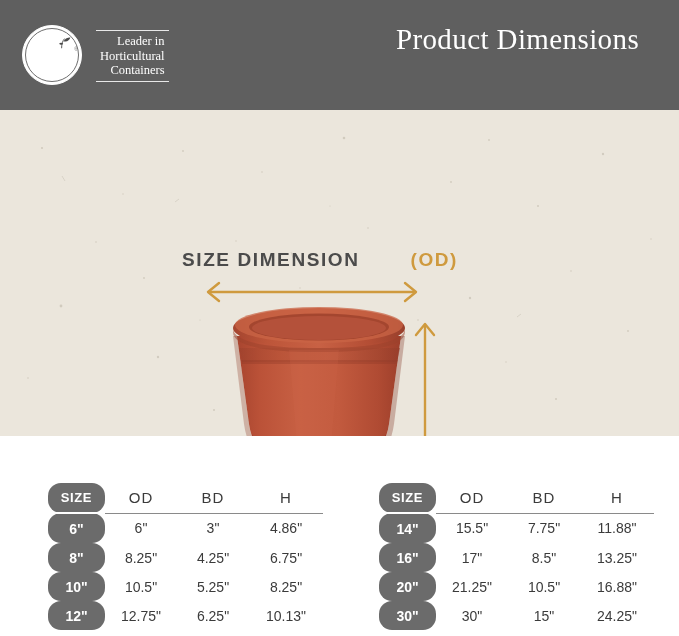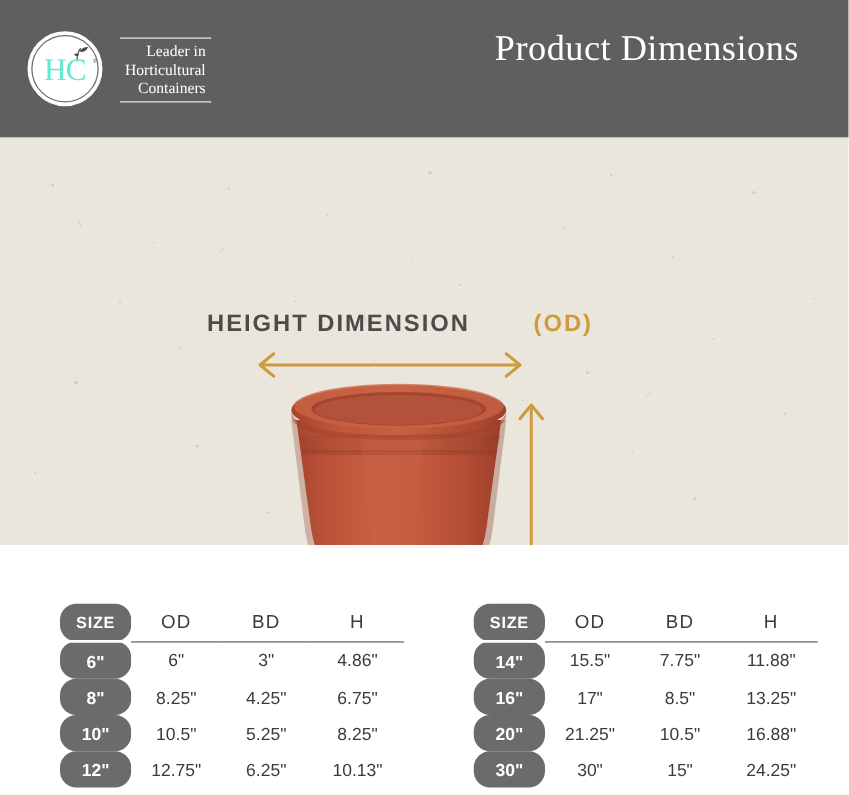--- a/index.html
+++ b/index.html
@@ -64,23 +64,24 @@
   .logo-circle .hc-text {
     position: absolute;
     left: 0; top: 0;
     width: 60px; height: 60px;
     display: flex;
     align-items: center;
     justify-content: center;
     font-family: "Liberation Serif", serif;
     font-size: 25px;
     letter-spacing: -0.5px;
-    color: #5eead4;
+    color: #ffffff;
     padding-top: 4px;
     box-sizing: border-box;
+    font-style: italic;
   }
   .logo-circle .leaf-svg {
     position: absolute;
     left: 30px; top: 11px;
     width: 20px; height: 14px;
   }
   .logo-circle .reg-mark {
     position: absolute;
     right: 6px; top: 21px;
     font-size: 5px;
@@ -278,21 +279,21 @@
       <g stroke="#9e9686" stroke-width="0.7" fill="none" opacity="0.7">
         <path d="M62 66 l3 5"></path>
           <path d="M175 92 l4 -3"></path>
         <path d="M291 142 l2 6"></path>
           <path d="M437 152 l5 4"></path>
         <path d="M521 204 l-4 3"></path>
           <path d="M246 276 l3 4"></path>
       </g>
     </svg>
 
-    <div class="dim-label" id="label-od"><span>HEIGHT DIMENSION </span><span class="paren">(OD)</span></div>
+    <div class="dim-label" id="label-od"><span>SIZE DIMENSION </span><span class="paren">(OD)</span></div>
 
     <svg class="arrow-svg" id="arrow-od" width="224" height="24" viewBox="0 0 224 24">
       <line x1="10" y1="12" x2="214" y2="12" stroke="#cf9a3e" stroke-width="2.4"></line>
       <polyline points="19,3 8,12 19,21" stroke="#cf9a3e" stroke-width="2.4" fill="none" stroke-linecap="round" stroke-linejoin="round"></polyline>
       <polyline points="205,3 216,12 205,21" stroke="#cf9a3e" stroke-width="2.4" fill="none" stroke-linecap="round" stroke-linejoin="round"></polyline>
     </svg>
 
     <svg id="pot" width="200" height="172" viewBox="0 0 200 172">
       <defs>
         <linearGradient id="bodyGrad" x1="0" y1="0" x2="1" y2="0">

